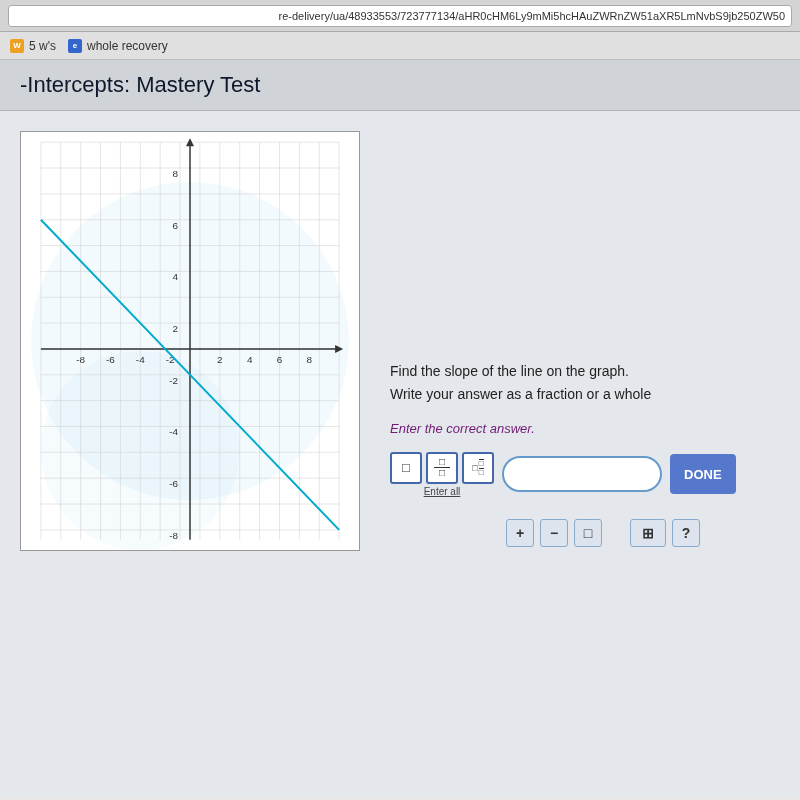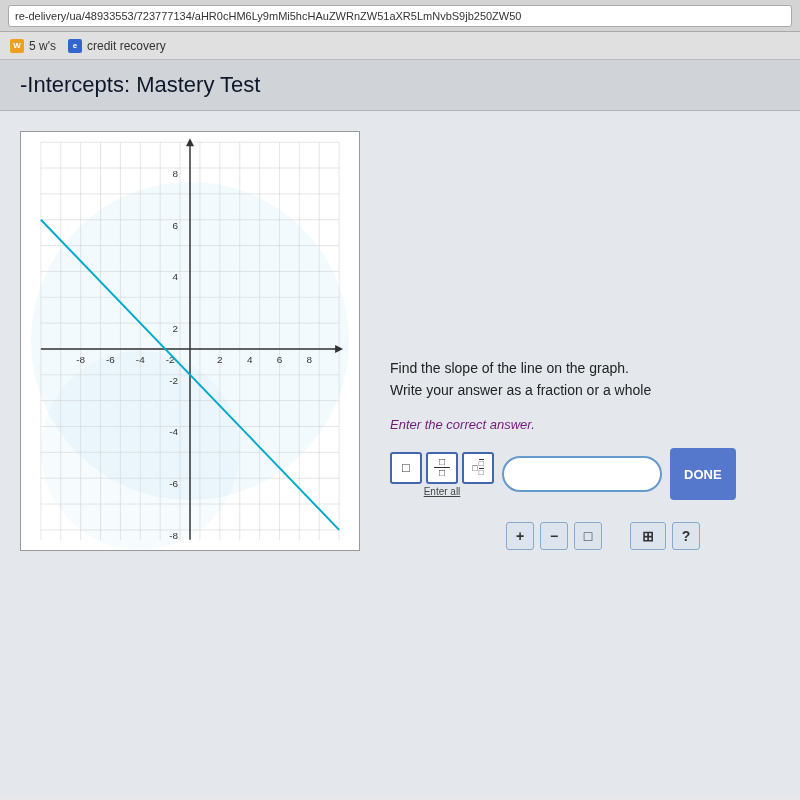--- a/index.html
+++ b/index.html
@@ -26,20 +26,21 @@
       flex: 1;
       border-radius: 3px;
       border: 1px solid #aaa;
       font-size: 11px;
       color: #333;
       padding: 0 6px;
       display: flex;
       align-items: center;
       overflow: hidden;
       white-space: nowrap;
+      justify-content: flex-end;
     }
 
     
     .tab-bar {
       background: #e0e0e0;
       height: 28px;
       display: flex;
       align-items: center;
       padding: 0 10px;
       gap: 12px;
@@ -186,21 +187,21 @@
     
     .done-btn {
       background: #5577cc;
       color: white;
       border: none;
       border-radius: 4px;
       padding: 8px 14px;
       font-size: 13px;
       font-weight: bold;
       cursor: pointer;
-      height: 52px;
+      height: 40px;
     }
 
     .math-btn {
       width: 28px;
       height: 28px;
       background: #dde4ee;
       border: 1px solid #88aacc;
       border-radius: 3px;
       display: flex;
       align-items: center;
@@ -238,21 +239,21 @@
   </div>
 </div>
 
 <div class="tab-bar">
   <div class="tab-item">
     <div class="tab-icon">W</div>
     <span>5 w's</span>
   </div>
   <div class="tab-item">
     <div class="tab-icon tab-icon-e">e</div>
-    <span>credit recovery</span>
+    <span>whole recovery</span>
   </div>
 </div>
 
 <div class="page-content">
 
   <div class="page-header">
     <h1 class="page-title">-Intercepts: Mastery Test</h1>
   </div>
 
   <div class="main-area">

